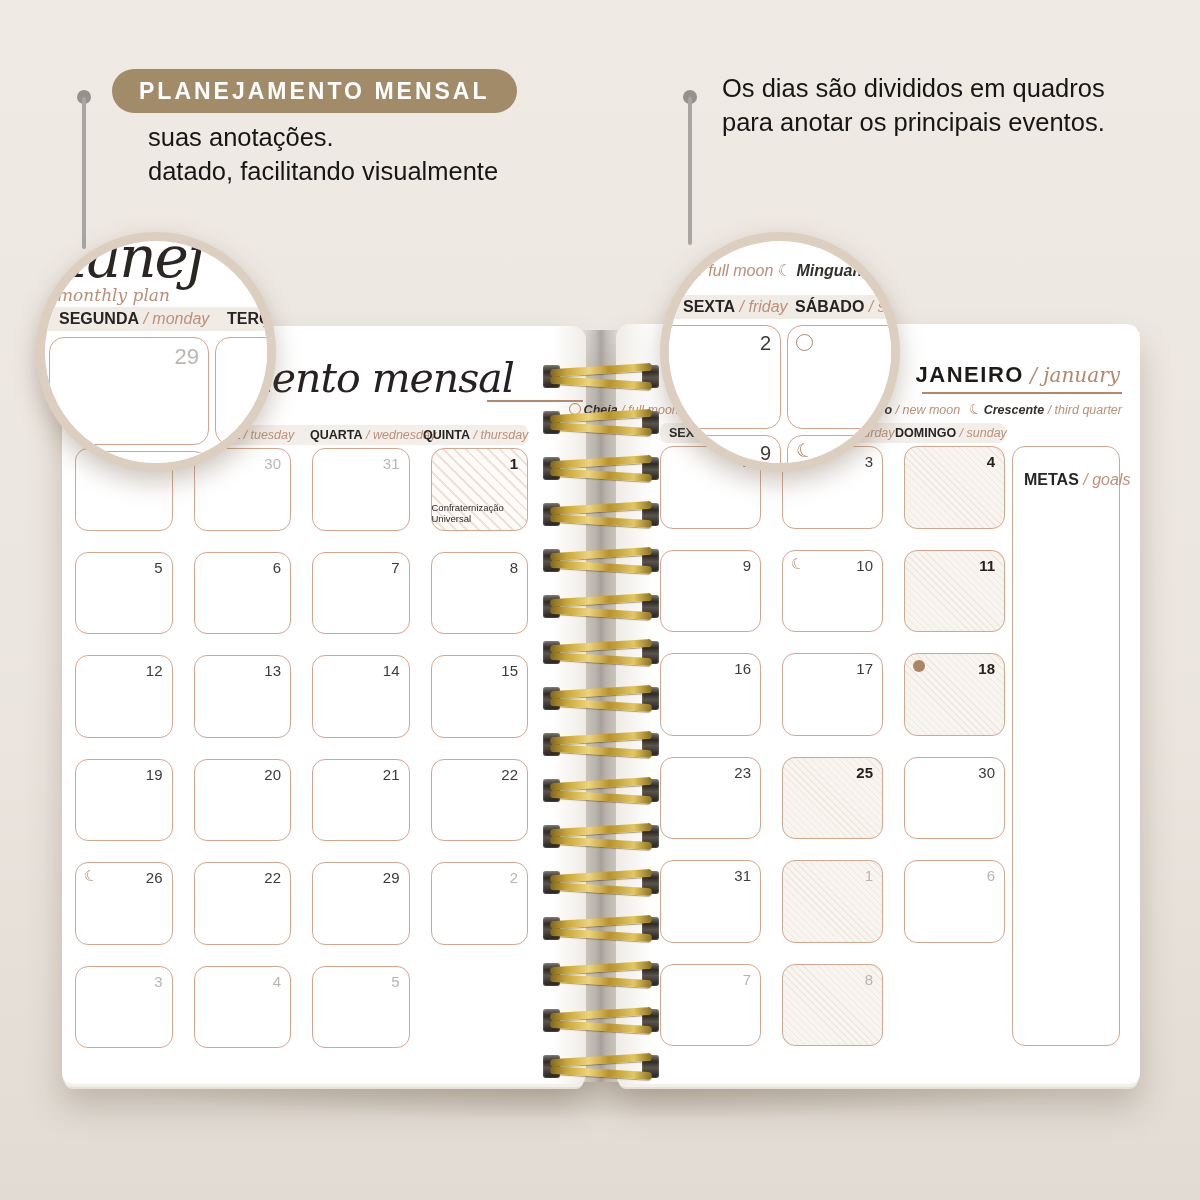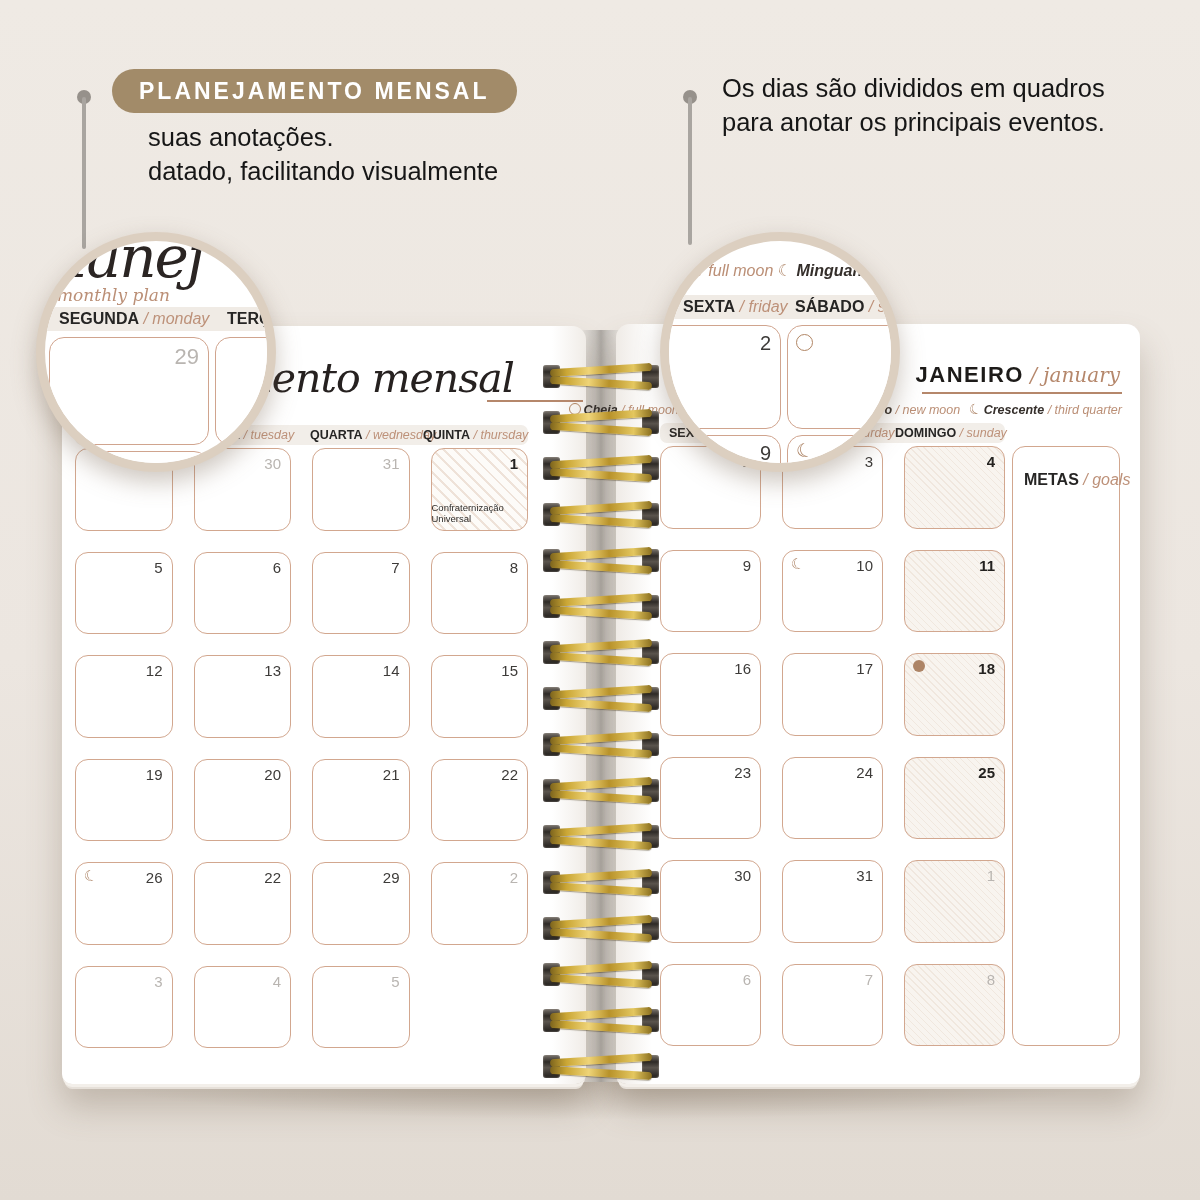--- a/index.html
+++ b/index.html
@@ -259,23 +259,20 @@
       <div class="cell">
         <span class="num">17</span>
       </div>
       <div class="cell hatch">
         <span class="num bold">18</span>
         <span class="mi new-moon"></span>
       </div>
       <div class="cell">
         <span class="num">23</span>
       </div>
-      <div class="cell">
-        <span class="num">24</span>
-      </div>
       <div class="cell hatch">
         <span class="num bold">25</span>
       </div>
       <div class="cell">
         <span class="num">30</span>
       </div>
       <div class="cell">
         <span class="num">31</span>
       </div>
       <div class="cell hatch">

